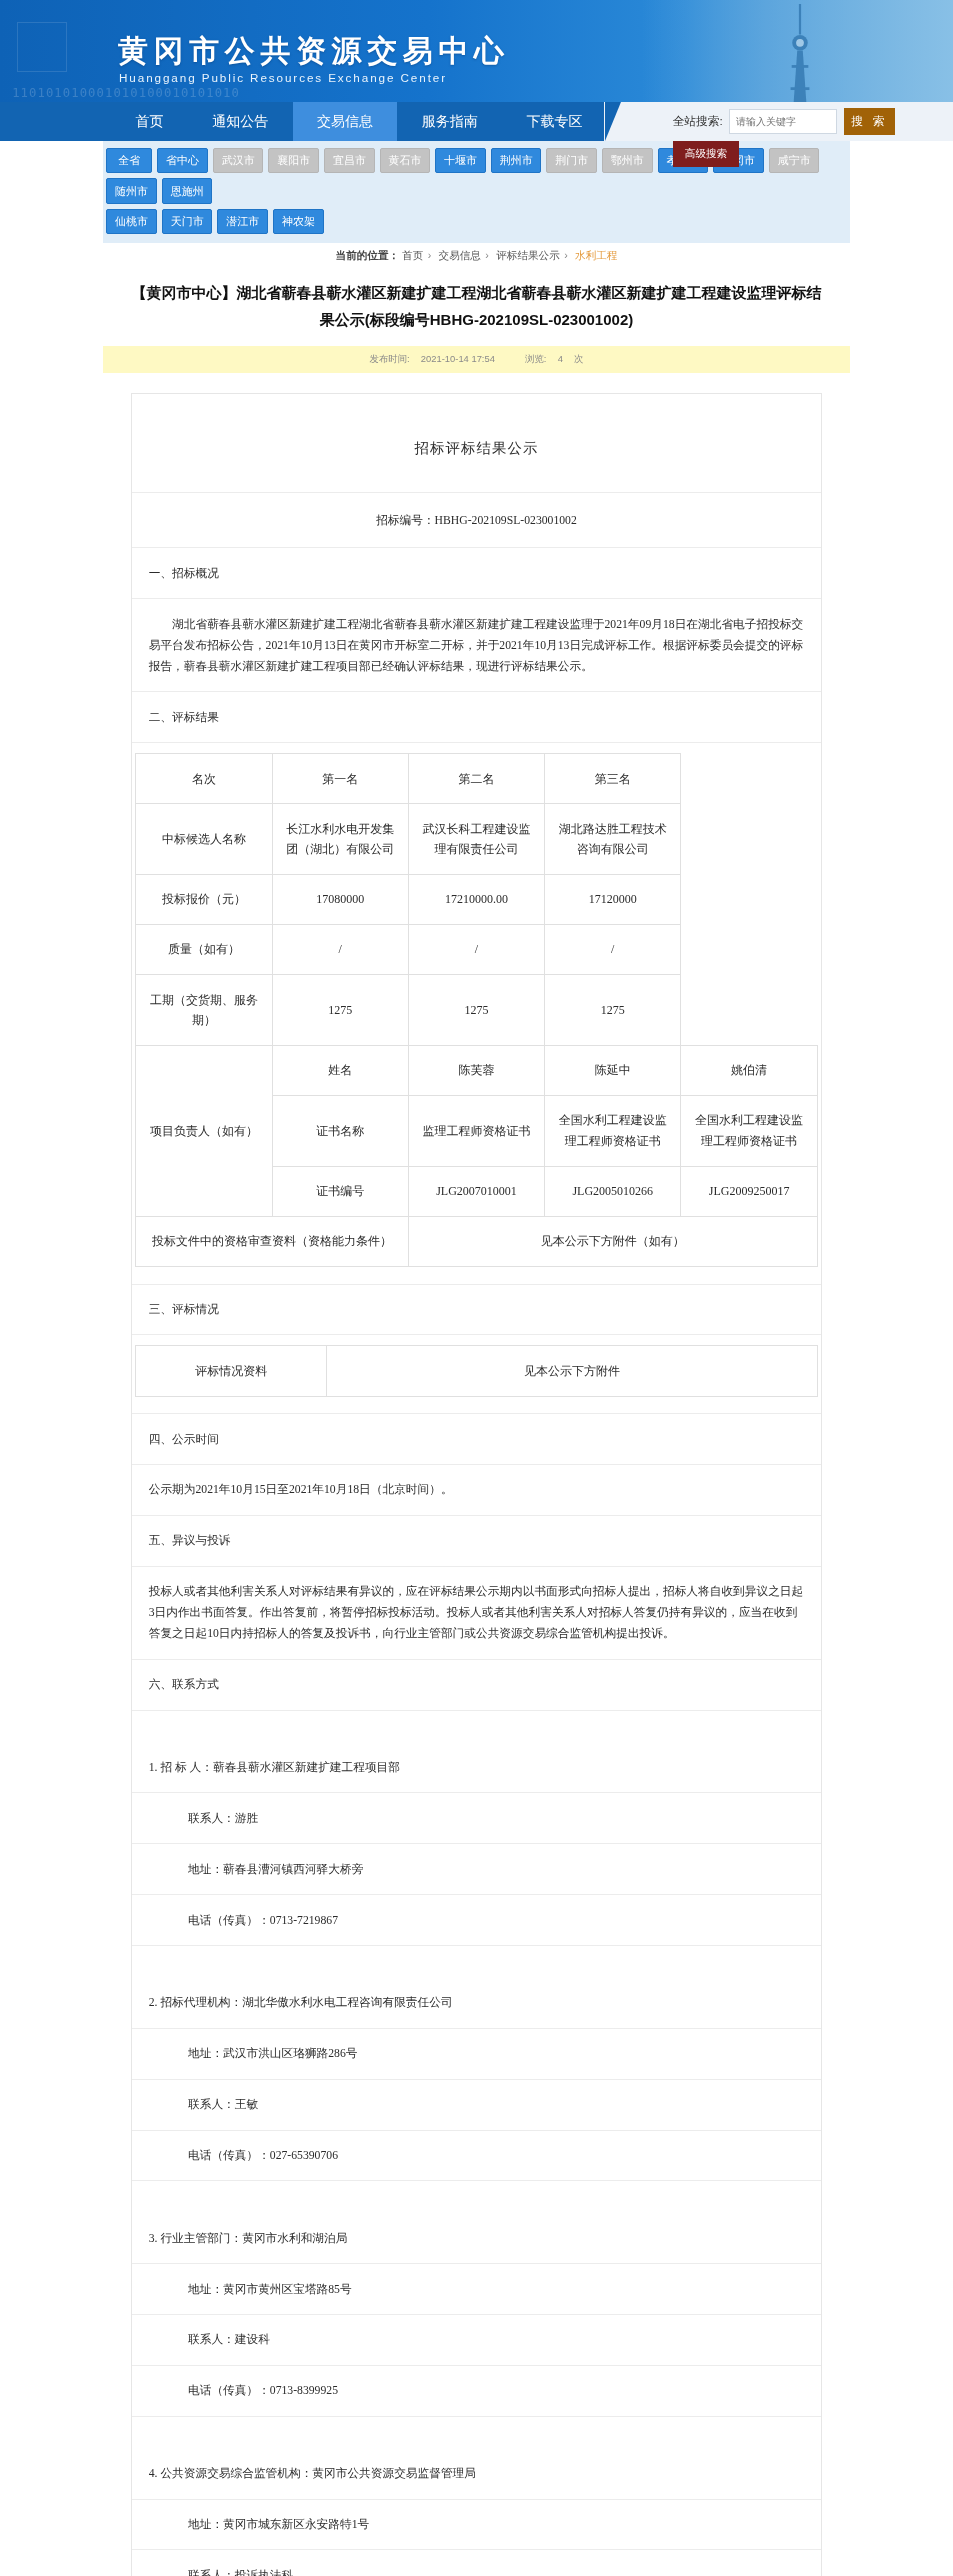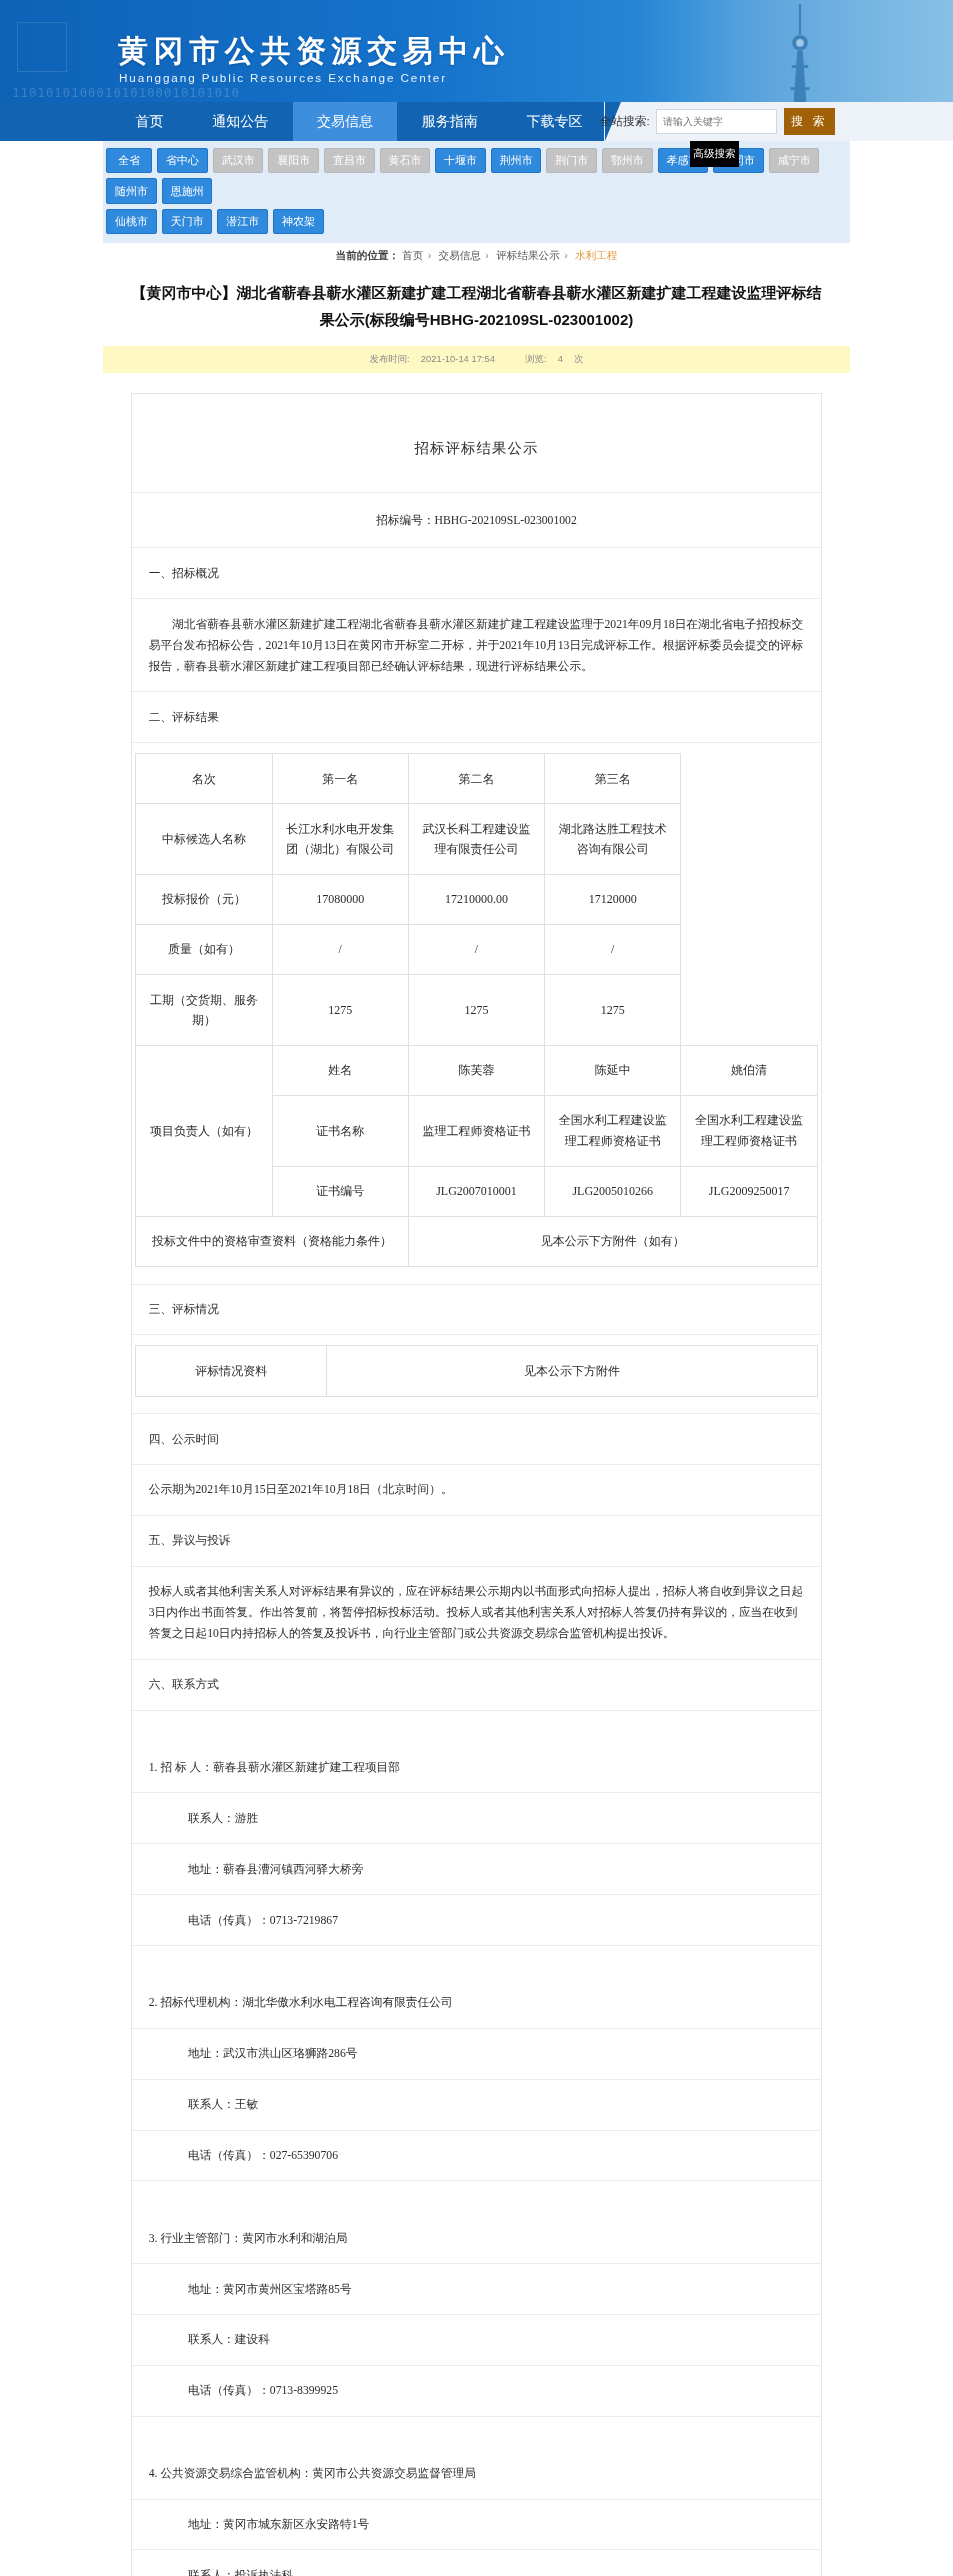--- a/index.html
+++ b/index.html
@@ -22,25 +22,25 @@
   .banner-title { position: absolute; left: 118px; top: 31px; color: #fff; font-size: 30px; font-weight: bold; letter-spacing: 5.6px; text-shadow: 0 1.1px 2.2px rgba(0,40,90,.35); }
   .banner-sub { position: absolute; left: 119px; top: 71px; color: #eaf4fd; font-size: 11.7px; letter-spacing: 1.9px; }
   .banner-digits { position: absolute; left: 12.2px; bottom: 2px; color: #ffffff; opacity: .18; font-family: "DejaVu Sans Mono", monospace; font-size: 12.2px; letter-spacing: 1.1px; }
   .banner-deco { position: absolute; left: 16.7px; top: 22px; width: 50px; height: 50px; border: 1.1px solid rgba(255,255,255,.12); }
   
   .nav { position: relative; height: 39px; background: #edf2f8; }
   .nav-left { position: relative; height: 39px; width: 604px; background: #1264b2; display: flex; align-items: center; padding-left: 111px; }
   .nav-left::after { content: ""; position: absolute; right: -16.7px; top: 0; width: 0; height: 0; border-top: 39px solid #1264b2; border-right: 16.7px solid transparent; }
   .nav-item { color: #fff; font-size: 14px; height: 39px; line-height: 39px; padding: 0 24.4px; cursor: pointer; white-space: nowrap; }
   .nav-item.active { background: #3e8ede; }
-  .nav-search { position: absolute; right: 0; top: 0; height: 39px; display: flex; align-items: center; gap: 6.7px; padding-right: 118px; }
+  .nav-search { position: absolute; right: 0; top: 0; height: 39px; display: flex; align-items: center; gap: 6.7px; padding-right: 58px; }
   .nav-search-label { color: #333; font-size: 11.7px; }
-  .nav-search input { width: 121px; height: 24.4px; border: 0.6px solid #cfd8e2; background: #fff; font-size: 10px; padding: 0 5.6px; color: #333; }
+  .nav-search input { width: 108px; height: 24.4px; border: 0.6px solid #cfd8e2; background: #fff; font-size: 10px; padding: 0 5.6px; color: #333; }
   .btn-search { width: 51px; height: 27px; background: #a16207; color: #fff; font-size: 11.7px; border: none; cursor: pointer; letter-spacing: 3.3px; }
-  .btn-adv { position: absolute; right: 214px; top: 39px; width: 49px; height: 25.5px; background: #000000; color: #fff; font-size: 10.6px; border: none; cursor: pointer; z-index: 5; }
+  .btn-adv { position: absolute; right: 214px; top: 39px; width: 66px; height: 25.5px; background: #7f1d1d; color: #fff; font-size: 10.6px; border: none; cursor: pointer; z-index: 5; }
   
   .tabs-wrap { width: 747px; margin: 0 auto; background: #e0edf8; padding: 6.7px 3.3px 4.4px 3.3px; }
   .tabs-row { display: flex; flex-wrap: wrap; gap: 5px; margin-bottom: 4.4px; }
   .tab { display: inline-block; min-width: 46px; text-align: center; padding: 4.4px 7.8px; border-radius: 2px; font-size: 11px; cursor: pointer; white-space: nowrap; }
   .tab.blue { background: #2f89dd; color: #fff; border: 0.6px solid #1f74c6; }
   .tab.gray { background: #c3c3c3; color: #fff; border: 0.6px solid #b5b5b5; }
   
   .crumbs { width: 747px; margin: 2.2px auto 0; text-align: center; font-size: 10.6px; color: #555; padding: 3.3px 0 5.6px; }
   .crumbs .pfx { font-weight: bold; color: #444; }
   .crumbs a { color: #555; text-decoration: none; cursor: pointer; }

